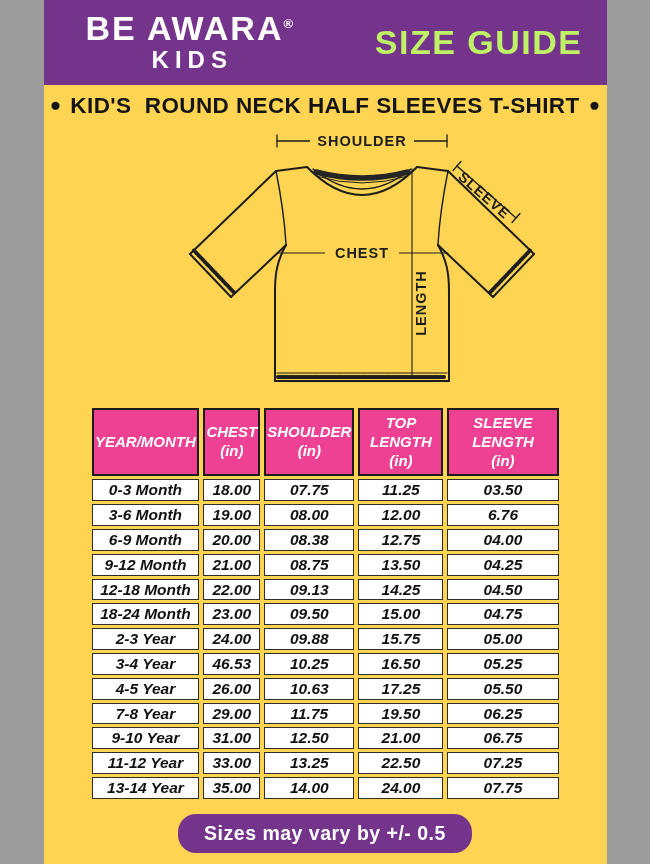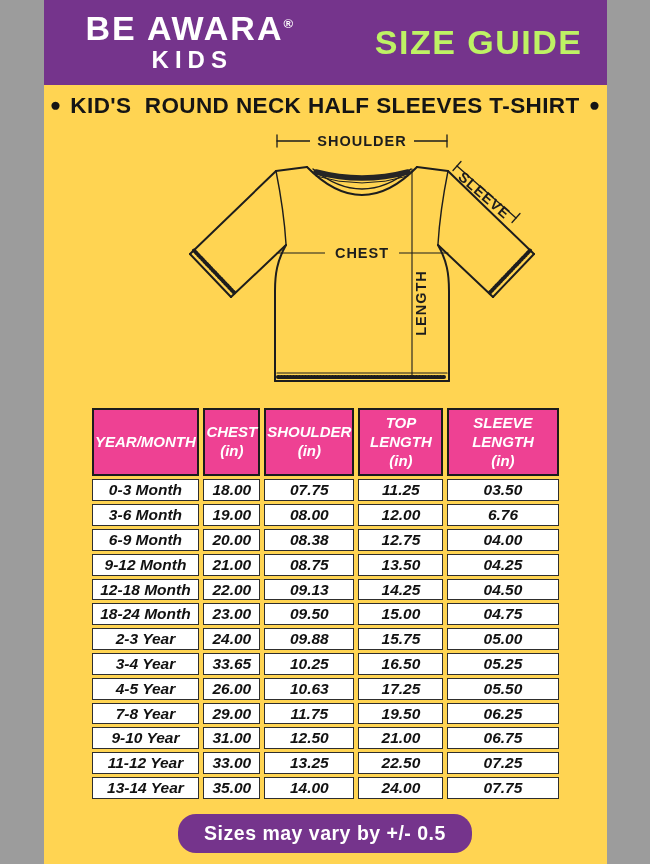--- a/index.html
+++ b/index.html
@@ -204,21 +204,21 @@
           </tr>
           <tr>
             <td>2-3 Year</td>
             <td>24.00</td>
             <td>09.88</td>
             <td>15.75</td>
             <td>05.00</td>
           </tr>
           <tr>
             <td>3-4 Year</td>
-            <td>33.65</td>
+            <td>46.53</td>
             <td>10.25</td>
             <td>16.50</td>
             <td>05.25</td>
           </tr>
           <tr>
             <td>4-5 Year</td>
             <td>26.00</td>
             <td>10.63</td>
             <td>17.25</td>
             <td>05.50</td>

